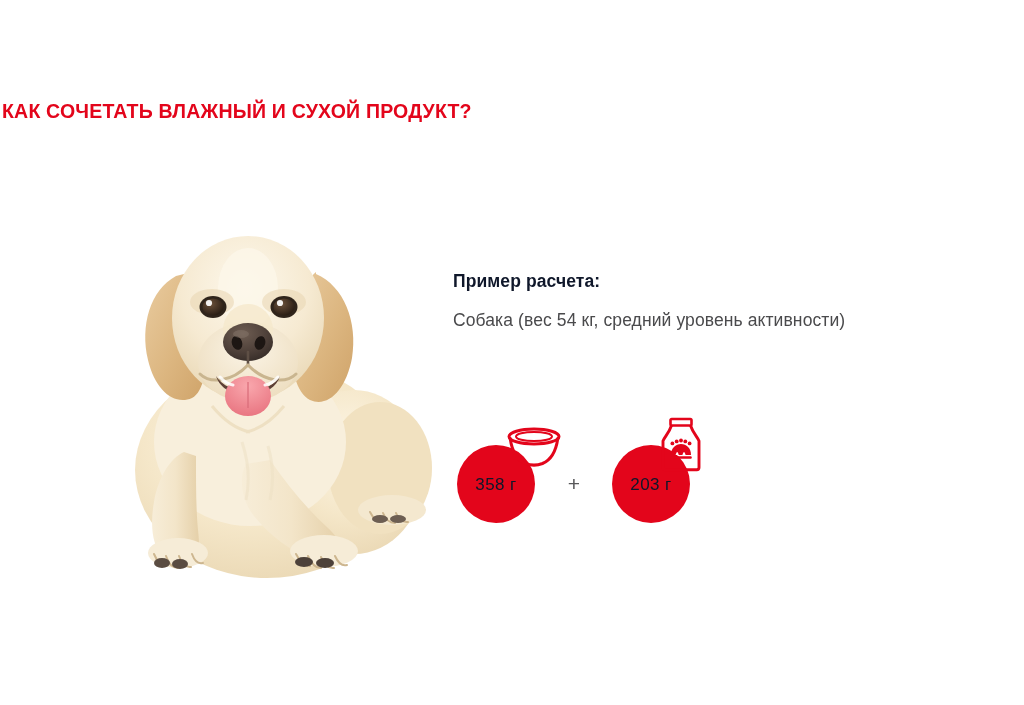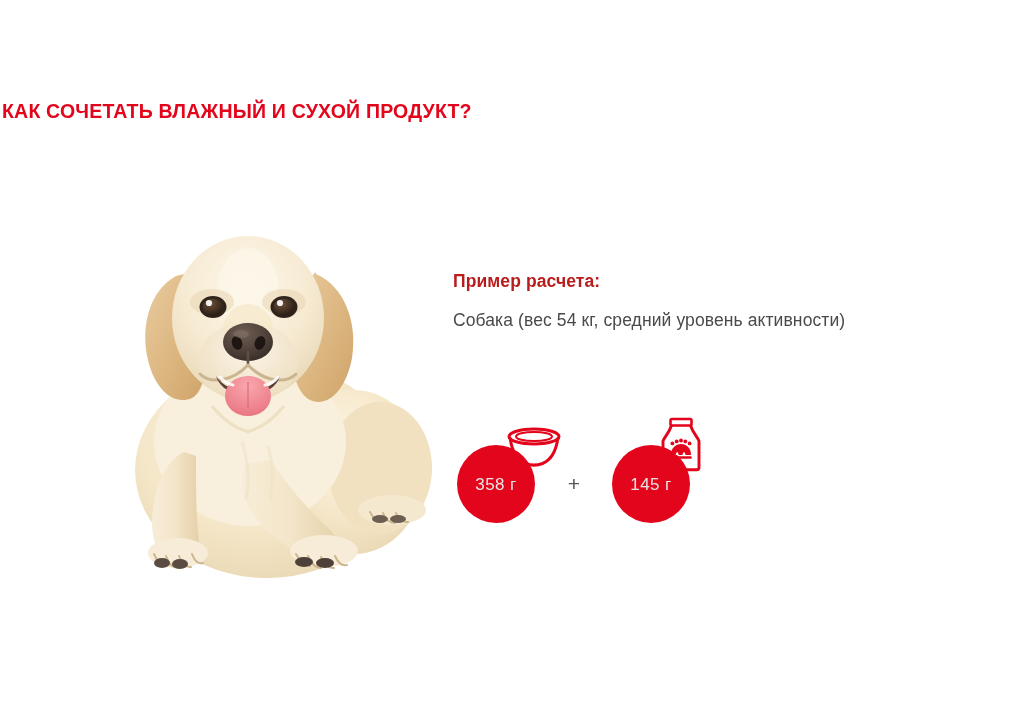--- a/index.html
+++ b/index.html
@@ -48,21 +48,21 @@
   
   .calc-block {
     position: absolute;
     left: 453px;
     top: 271px;
     width: 520px;
   }
   .calc-title {
     font-size: 17.5px;
     font-weight: bold;
-    color: #b91c1c;
+    color: #0f172a;
     margin: 0 0 18px 0;
     letter-spacing: 0.1px;
   }
   .calc-line {
     font-size: 17.5px;
     font-weight: normal;
     color: #4a4a4c;
     margin: 0 0 16px 0;
     letter-spacing: 0.1px;
     white-space: nowrap;
@@ -90,21 +90,21 @@
     left: 2px;
     width: 78px;
     height: 78px;
     border-radius: 50%;
     background: #e3051b;
     display: flex;
     align-items: center;
     justify-content: center;
   }
   .amount-circle span {
-    color: #e5e5e5;
+    color: #0f172a;
     font-size: 17px;
     font-weight: normal;
     letter-spacing: 0.4px;
     line-height: 1;
   }
 
   .amount-icon {
     position: absolute;
     top: 0;
     left: 47px;
@@ -265,21 +265,21 @@
           <path d="M7.2 11.5 C 9 24, 14 33, 22.5 36.5 C 28 38.6, 34 38.6, 39.5 36.5
                    C 48 33, 53 24, 54.8 11.5" fill="none" stroke="#e3051b" stroke-width="3" stroke-linecap="round"></path>
           <ellipse cx="31" cy="9.5" rx="18" ry="4.6" fill="none" stroke="#e3051b" stroke-width="2"></ellipse>
         </svg>
       </div>
       <div class="plus-sign">+</div>
     </div>
 
     <div class="amount-group g2">
       <div class="amount-circle">
-        <span>145 г</span>
+        <span>203 г</span>
       </div>
       <div class="amount-icon pouch">
         <svg viewBox="0 0 46 56" xmlns="http://www.w3.org/2000/svg">
 
           <rect x="12.5" y="2" width="21" height="6.5" rx="1.2" fill="none" stroke="#e3051b" stroke-width="2.6"></rect>
 
           <path d="M13.5 8.5 C 11 16, 6.5 20, 5 24 L5 50.5 C 5 51.8 5.9 52.7 7.2 52.7
                    L38.8 52.7 C 40.1 52.7 41 51.8 41 50.5 L41 24
                    C 39.5 20, 35 16, 32.5 8.5" fill="none" stroke="#e3051b" stroke-width="2.9" stroke-linejoin="round"></path>
 

